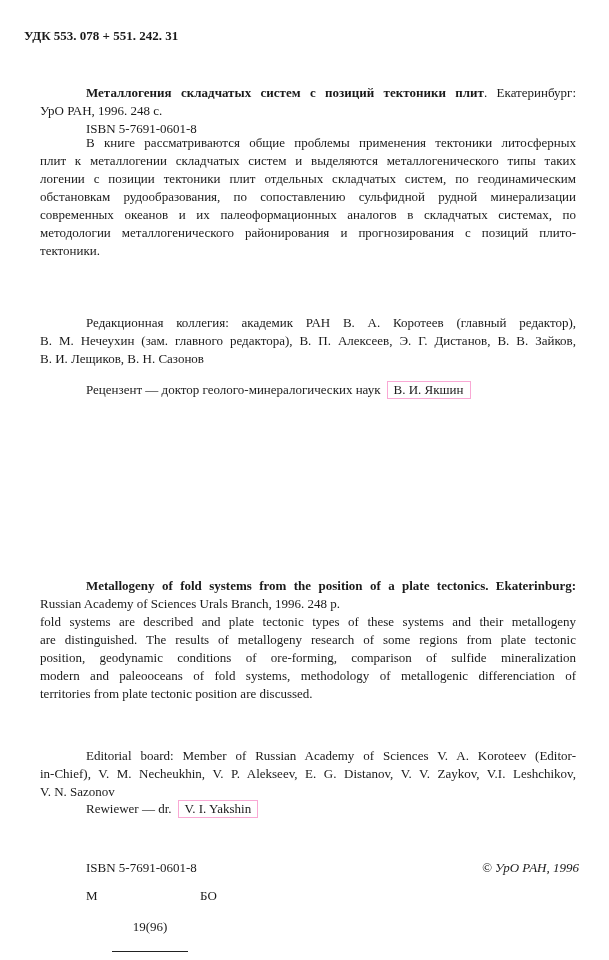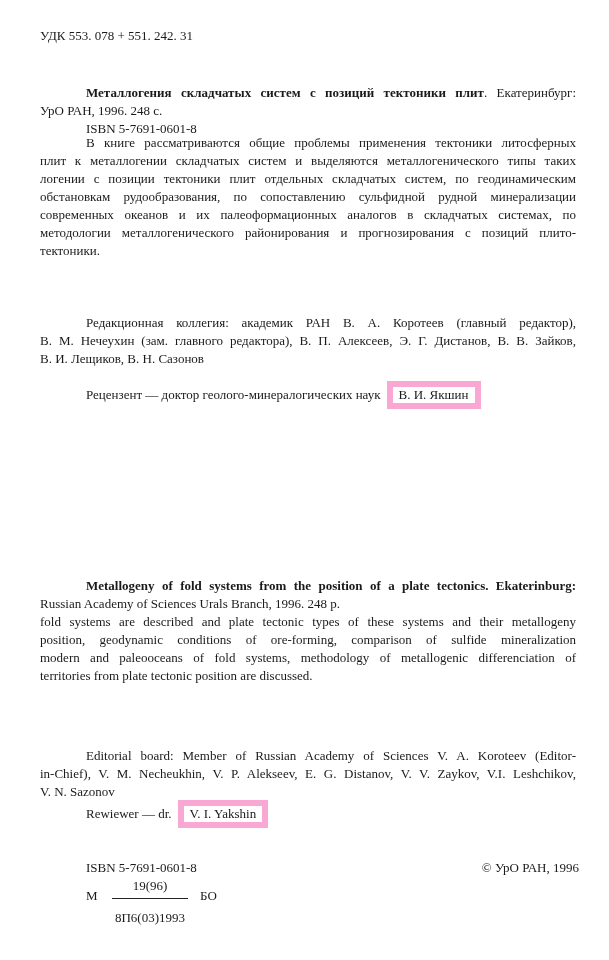--- a/index.html
+++ b/index.html
@@ -4,29 +4,29 @@
 <style>
   html, body { margin:0; padding:0; background:#fff; }
   body { width:609px; height:960px; position:relative; overflow:hidden;
          font-family:"Liberation Serif", serif; color:#1a1a1a; font-size:13px; }
   .abs { position:absolute; }
   .para { position:absolute; left:40px; width:536px; line-height:18px; text-align:justify; }
   .indent { text-indent:46px; }
   .line { display:block; text-align:justify; text-align-last:justify; }
   .last { text-align-last:left; }
   b { font-weight:bold; }
-  .boxed { border:6px solid #f9a8d4; padding:0 6px; display:inline-block; line-height:16px; margin-left:6px; }
+  .boxed { border:1px solid #f9a8d4; padding:0 6px; display:inline-block; line-height:16px; margin-left:6px; }
   .frac { position:absolute; left:112px; top:878px; width:76px; text-align:center; }
-  .frac .num { display:block; border-bottom:1px solid #222; padding-bottom:4px; line-height:16px; }
+  .frac .num { display:block; border-bottom:1px solid #222; padding-bottom:16px; line-height:16px;margin-top:41px; }
   .frac .den { display:block; padding-top:3px; line-height:16px;margin-top:8px; }
 </style>
 </head>
 <body>
 
-<div class="abs" style="left:40px;top:28px;">УДК 553. 078 + 551. 242. 31</div>
+<div class="abs" style="left:24px;top:28px;font-weight:bold;">УДК 553. 078 + 551. 242. 31</div>
 
 <div class="para" style="top:84px;">
   <span class="line indent"><b>Металлогения складчатых систем с позиций тектоники плит</b><span>. Екатеринбург:</span></span>
   <span class="line last">УрО РАН, 1996. 248 с.</span>
   <span class="line last indent">ISBN 5-7691-0601-8</span>
 </div>
 
 <div class="para" style="top:134px;">
   <span class="line indent">В книге рассматриваются общие проблемы применения тектоники литосферных</span>
   <span class="line">плит к металлогении складчатых систем и выделяются металлогенического типы таких</span>
@@ -47,35 +47,36 @@
   <span>Рецензент — доктор геолого-минералогических наук</span><span class="boxed">В. И. Якшин</span>
 </div>
 
 <div class="para" style="top:577px;">
   <span class="line indent"><b>Metallogeny of fold systems from the position of a plate tectonics. Ekaterinburg:</b></span>
   <span class="line last">Russian Academy of Sciences Urals Branch, 1996. 248 p.</span>
 </div>
 
 <div class="para" style="top:613px;">
   <span class="line">fold systems are described and plate tectonic types of these systems and their metallogeny</span>
+  <span class="line">are distinguished. The results of metallogeny research of some regions from plate tectonic</span>
   <span class="line">position, geodynamic conditions of ore-forming, comparison of sulfide mineralization</span>
   <span class="line">modern and paleooceans of fold systems, methodology of metallogenic differenciation of</span>
   <span class="line last">territories from plate tectonic position are discussed.</span>
 </div>
 
 <div class="para" style="top:747px;">
   <span class="line indent">Editorial board: Member of Russian Academy of Sciences V. A. Koroteev (Editor-</span>
   <span class="line">in-Chief), V. M. Necheukhin, V. P. Alekseev, E. G. Distanov, V. V. Zaykov, V.I. Leshchikov,</span>
   <span class="line last">V. N. Sazonov</span>
 </div>
 
 <div class="abs" style="left:86px;top:800px;line-height:18px;">
   <span>Rewiewer — dr.</span><span class="boxed">V. I. Yakshin</span>
 </div>
 
 <div class="abs" style="left:86px;top:860px;">ISBN 5-7691-0601-8</div>
-<div class="abs" style="right:30px;top:860px;">© УрО РАН, 1996</div>
+<div class="abs" style="right:30px;top:860px;font-style:italic;">© УрО РАН, 1996</div>
 <div class="abs" style="left:86px;top:888px;">М</div>
 <div class="frac">
   <span class="num">19(96)</span>
   <span class="den">8П6(03)1993</span>
 </div>
 <div class="abs" style="left:200px;top:888px;">БО</div>
 
 </body></html>

